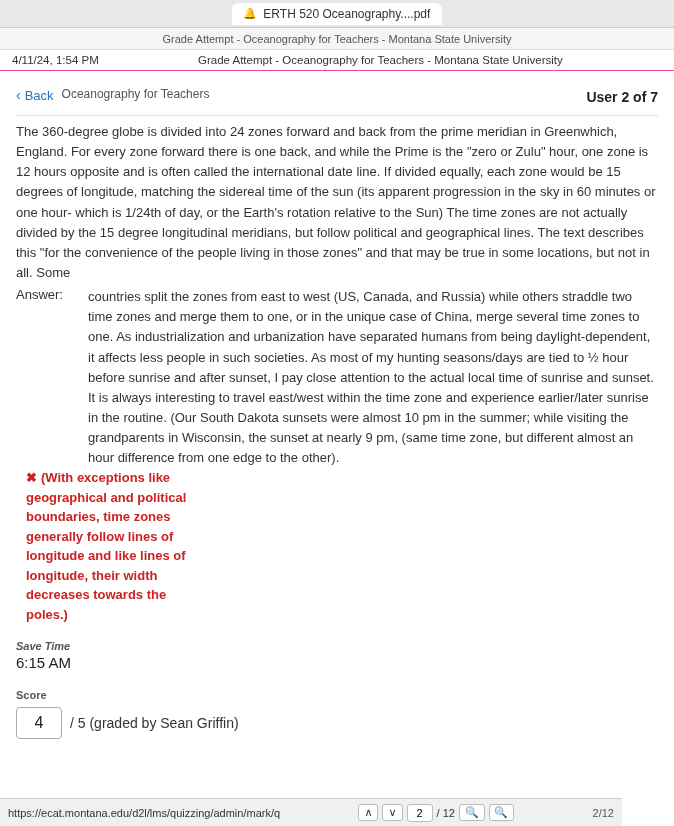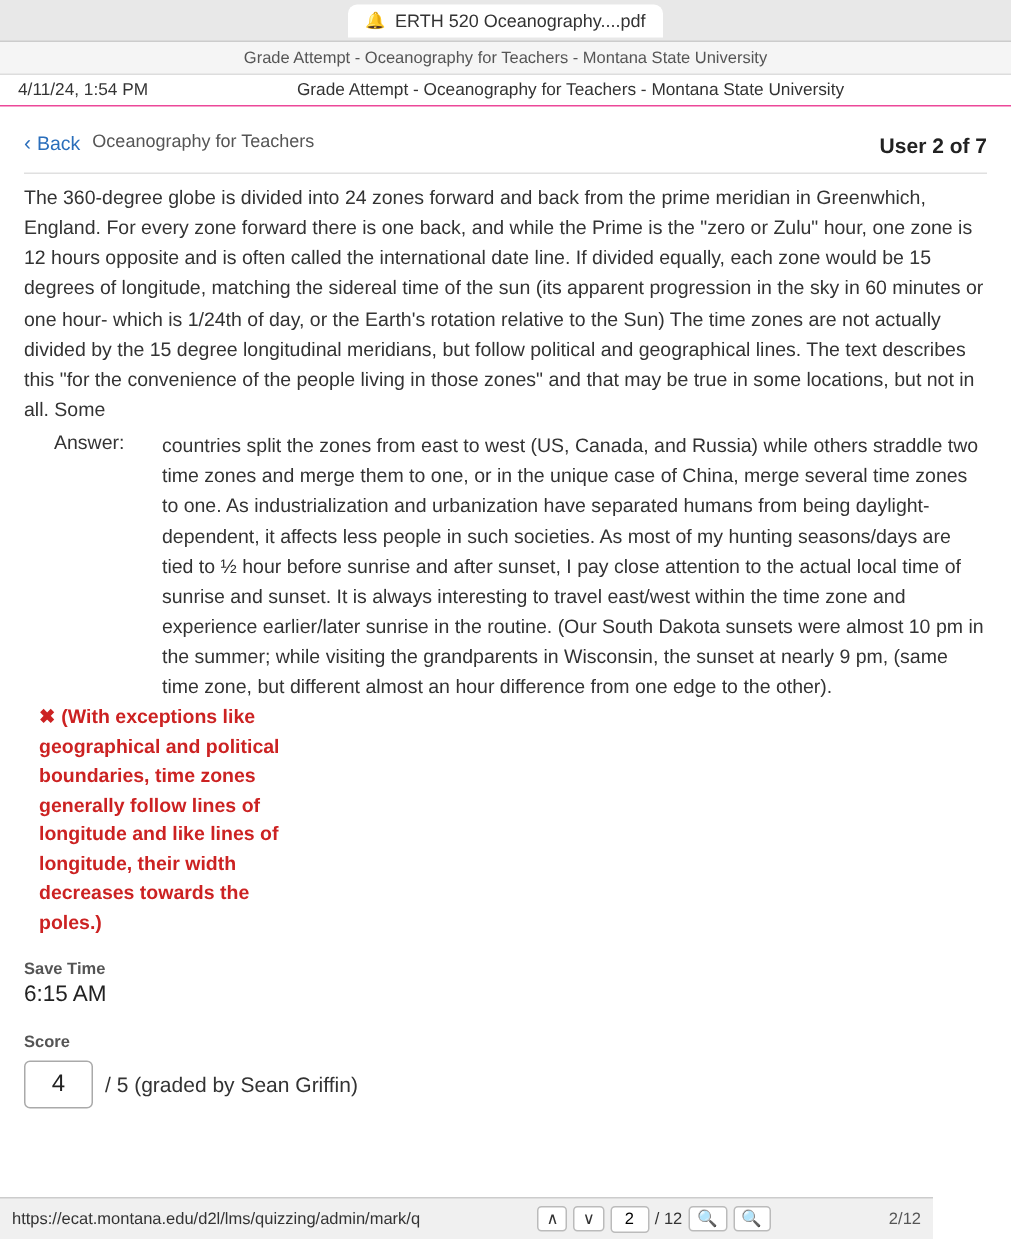--- a/index.html
+++ b/index.html
@@ -109,21 +109,20 @@
       color: #222;
       padding-top: 4px;
       white-space: nowrap;
     }
 
     
     .answer-section {
       display: flex;
       gap: 0;
       margin-top: 4px;
-      margin-left: 20px;
     }
     .answer-label {
       min-width: 72px;
       font-size: 13px;
       color: #333;
       padding-top: 0;
       flex-shrink: 0;
     }
     .answer-text-col {
       flex: 1;
@@ -169,20 +168,21 @@
     }
 
     
     .save-time-section {
       margin-top: 16px;
     }
     .save-time-label {
       font-size: 11px;
       font-weight: bold;
       color: #555;
+      font-style: italic;
     }
     .save-time-value {
       font-size: 15px;
       color: #222;
       margin-top: 2px;
     }
 
     
     .score-section {
       margin-top: 18px;

